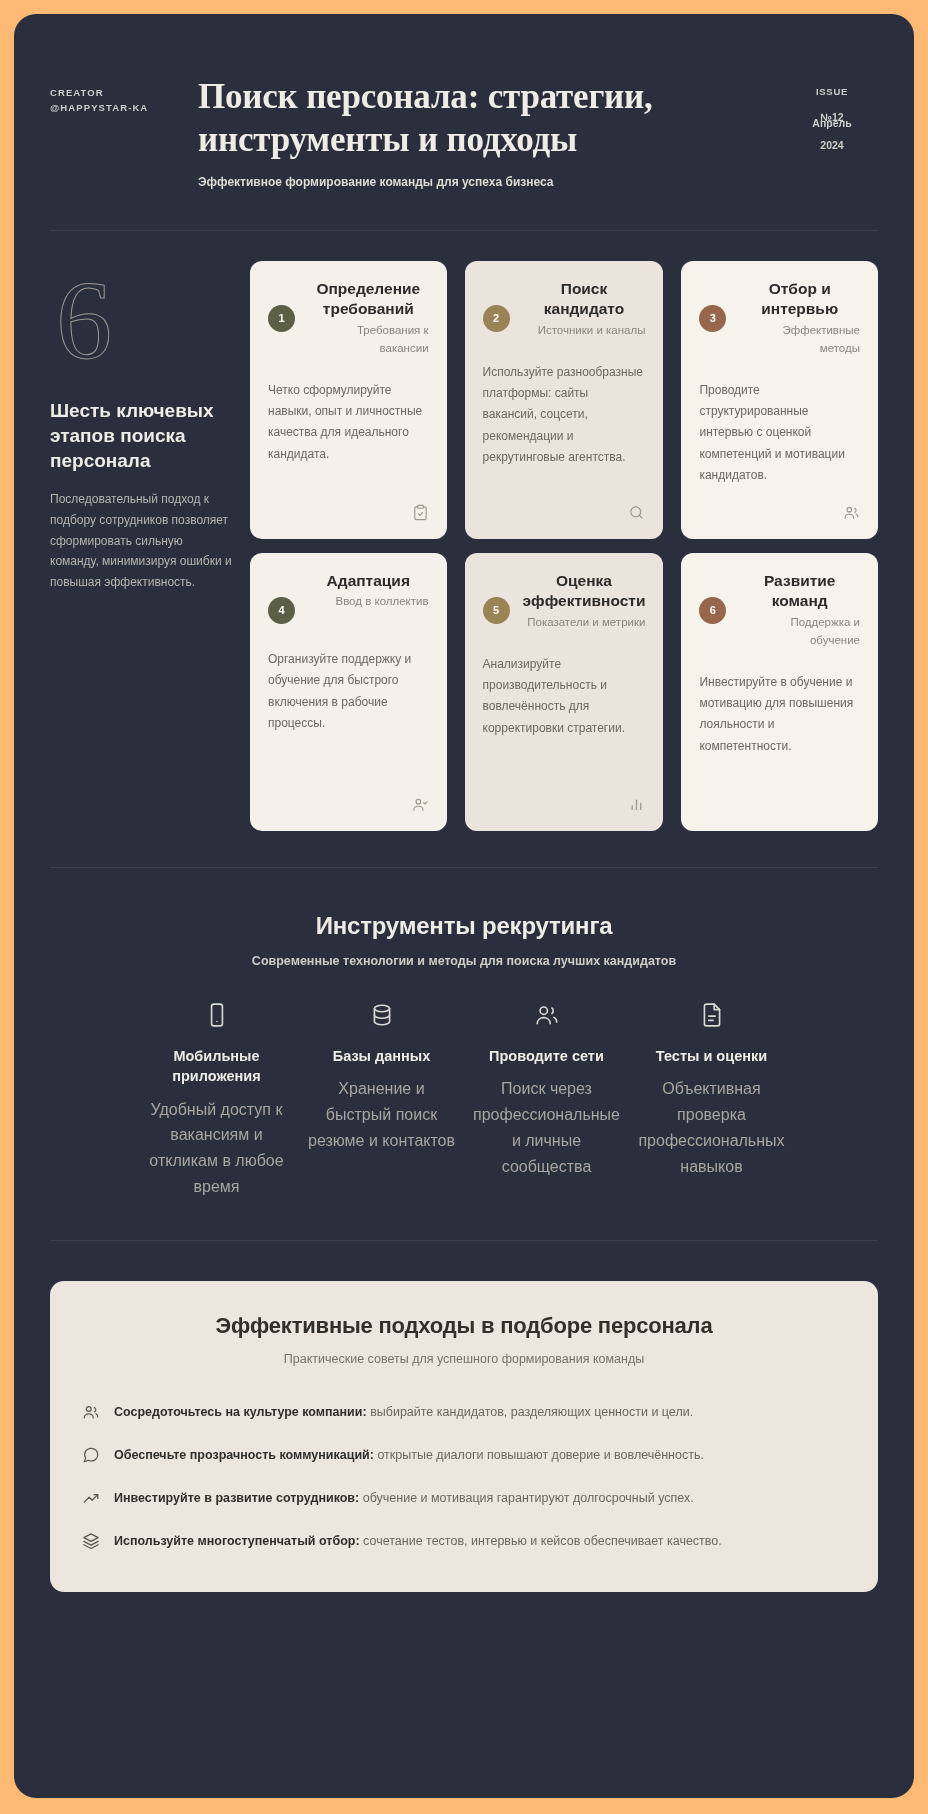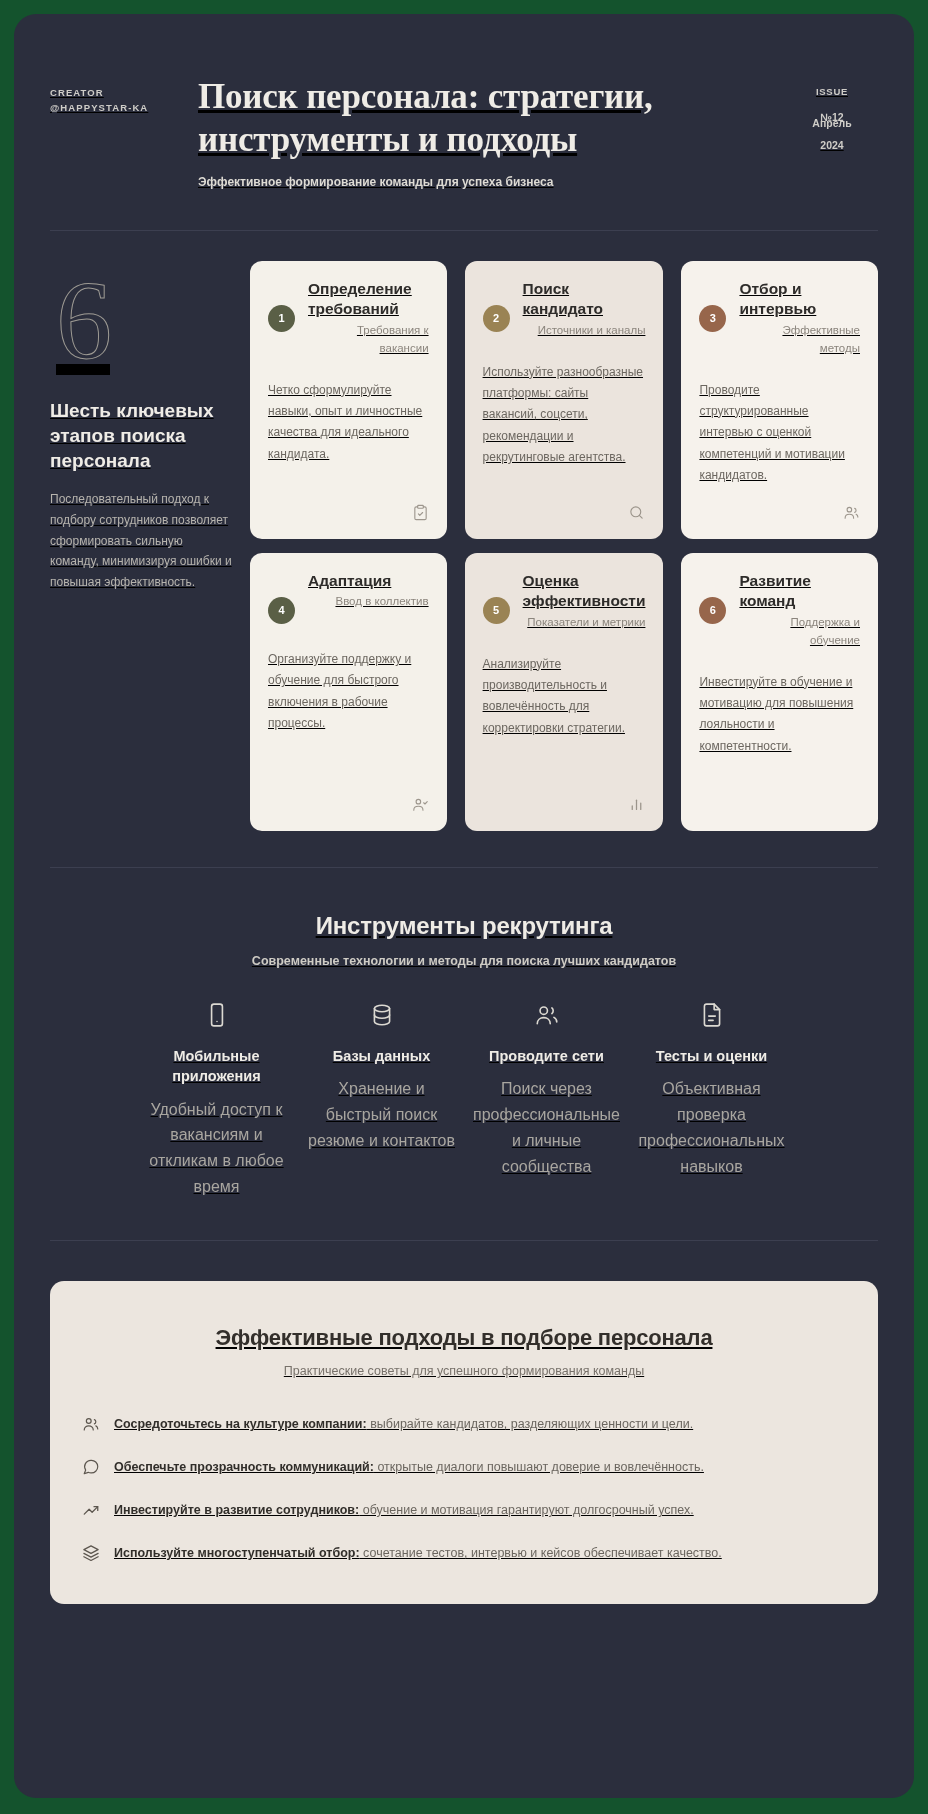--- a/index.html
+++ b/index.html
@@ -6,23 +6,22 @@
 
   html, body {
     width: 928px;
     background: #f2f0ec;
     font-family: "Liberation Sans", sans-serif;
   }
 
   .page {
     width: 928px;
     min-height: 1814px;
-    background: #14532d;
+    background: #fdba74;
     padding: 14px 14px 16px 14px;
-    text-decoration: underline;
   }
 
   .poster {
     background: #2b2e3d;
     border-radius: 22px;
     padding: 0 36px 36px 36px;
     min-height: 1784px;
   }
 
   
@@ -127,21 +126,21 @@
     min-height: 56px;
   }
   .badge {
     position: absolute; left: 0; top: 26px;
     width: 27px; height: 27px; border-radius: 50%;
     color: #fff; font-size: 11px; font-weight: 700;
     display: flex; align-items: center; justify-content: center;
   }
   .card-title {
     font-size: 15.5px; font-weight: 700; line-height: 1.32;
-    color: #2e2c2a; text-align: left;
+    color: #2e2c2a; text-align: center;
   }
   .card-sub {
     font-size: 11.5px; line-height: 1.55; color: #8b857d;
     text-align: right; margin-top: 2px;
   }
   .card-body {
     margin-top: 22px;
     font-size: 12px; line-height: 1.78; color: #6c6760;
     flex: 1 1 auto;
   }
@@ -180,21 +179,21 @@
   .tool-desc {
     margin-top: 10px;
     font-size: 16px; line-height: 1.62; color: #a9a6a0;
   }
 
   
   .tips-wrap { padding: 40px 0 0 0; }
   .tips-panel {
     background: #ece6df;
     border-radius: 14px;
-    padding: 44px 28px 28px 28px;
+    padding: 32px 28px 28px 28px;
   }
   .tips-title {
     text-align: center;
     font-size: 22px; font-weight: 700; color: #332f2b; letter-spacing: -.2px;
   }
   .tips-sub {
     text-align: center; margin-top: 13px;
     font-size: 12.5px; color: #77716a;
   }
   .tips-list { margin-top: 26px; }

